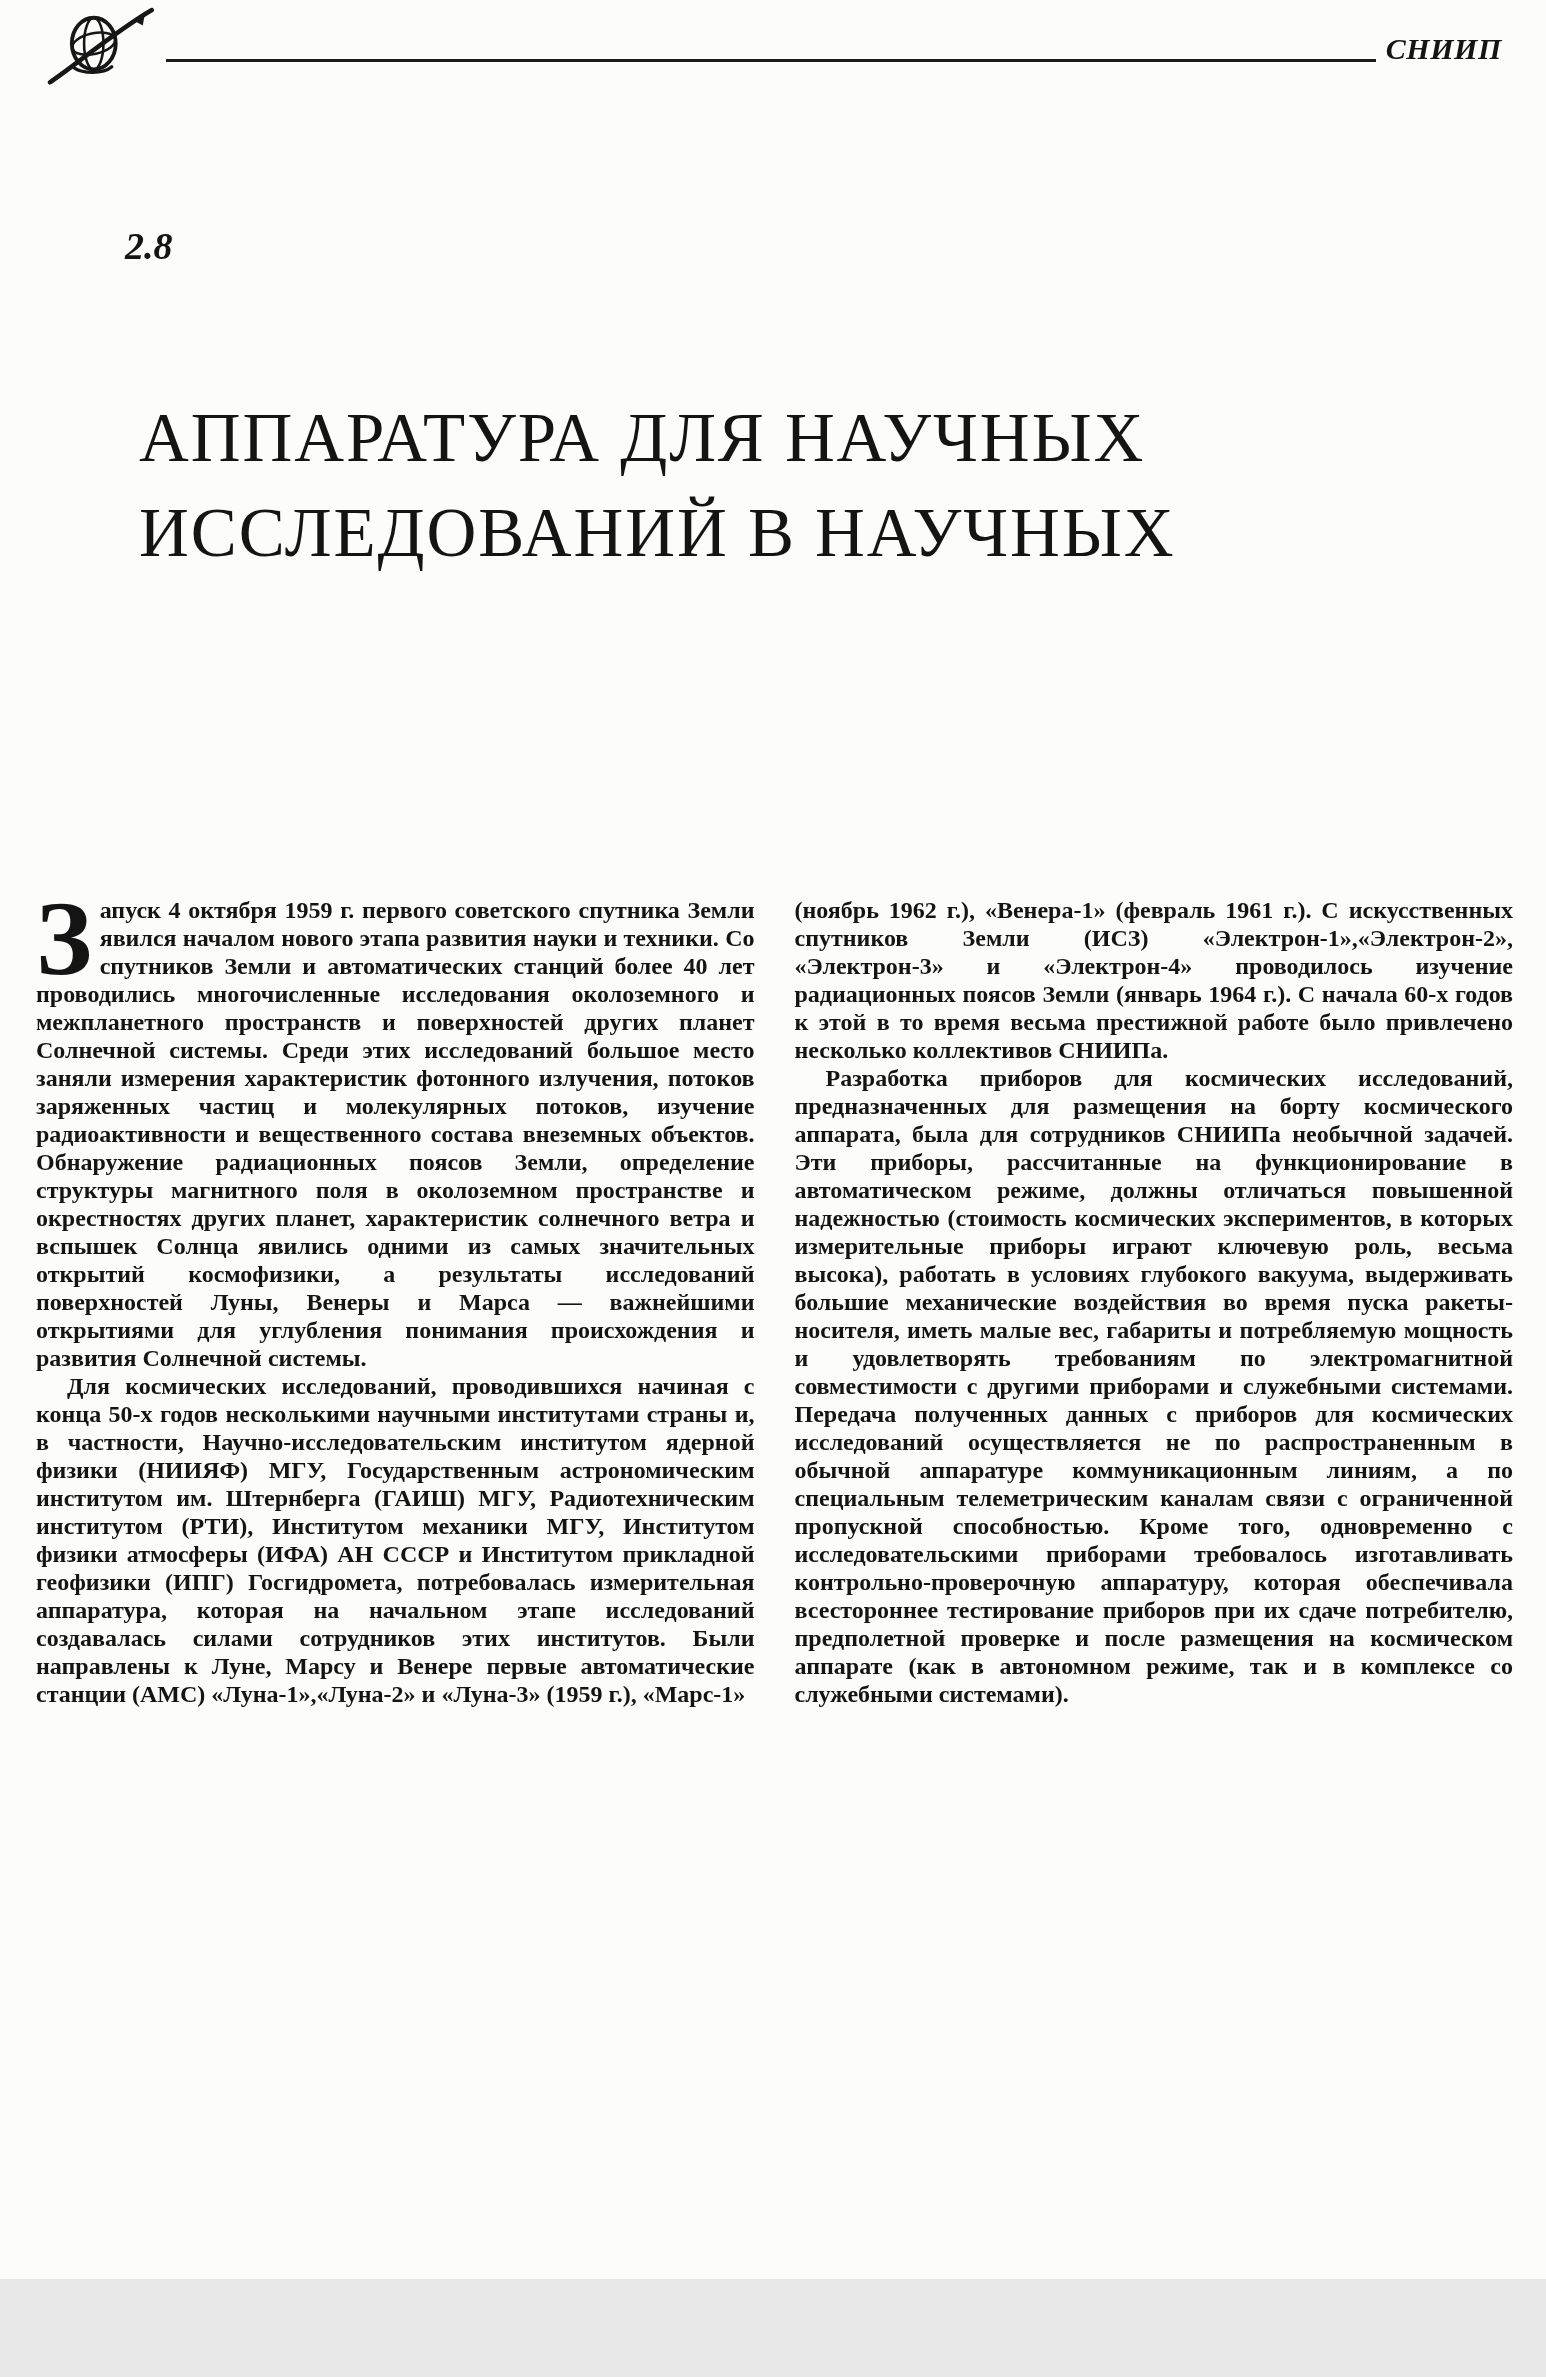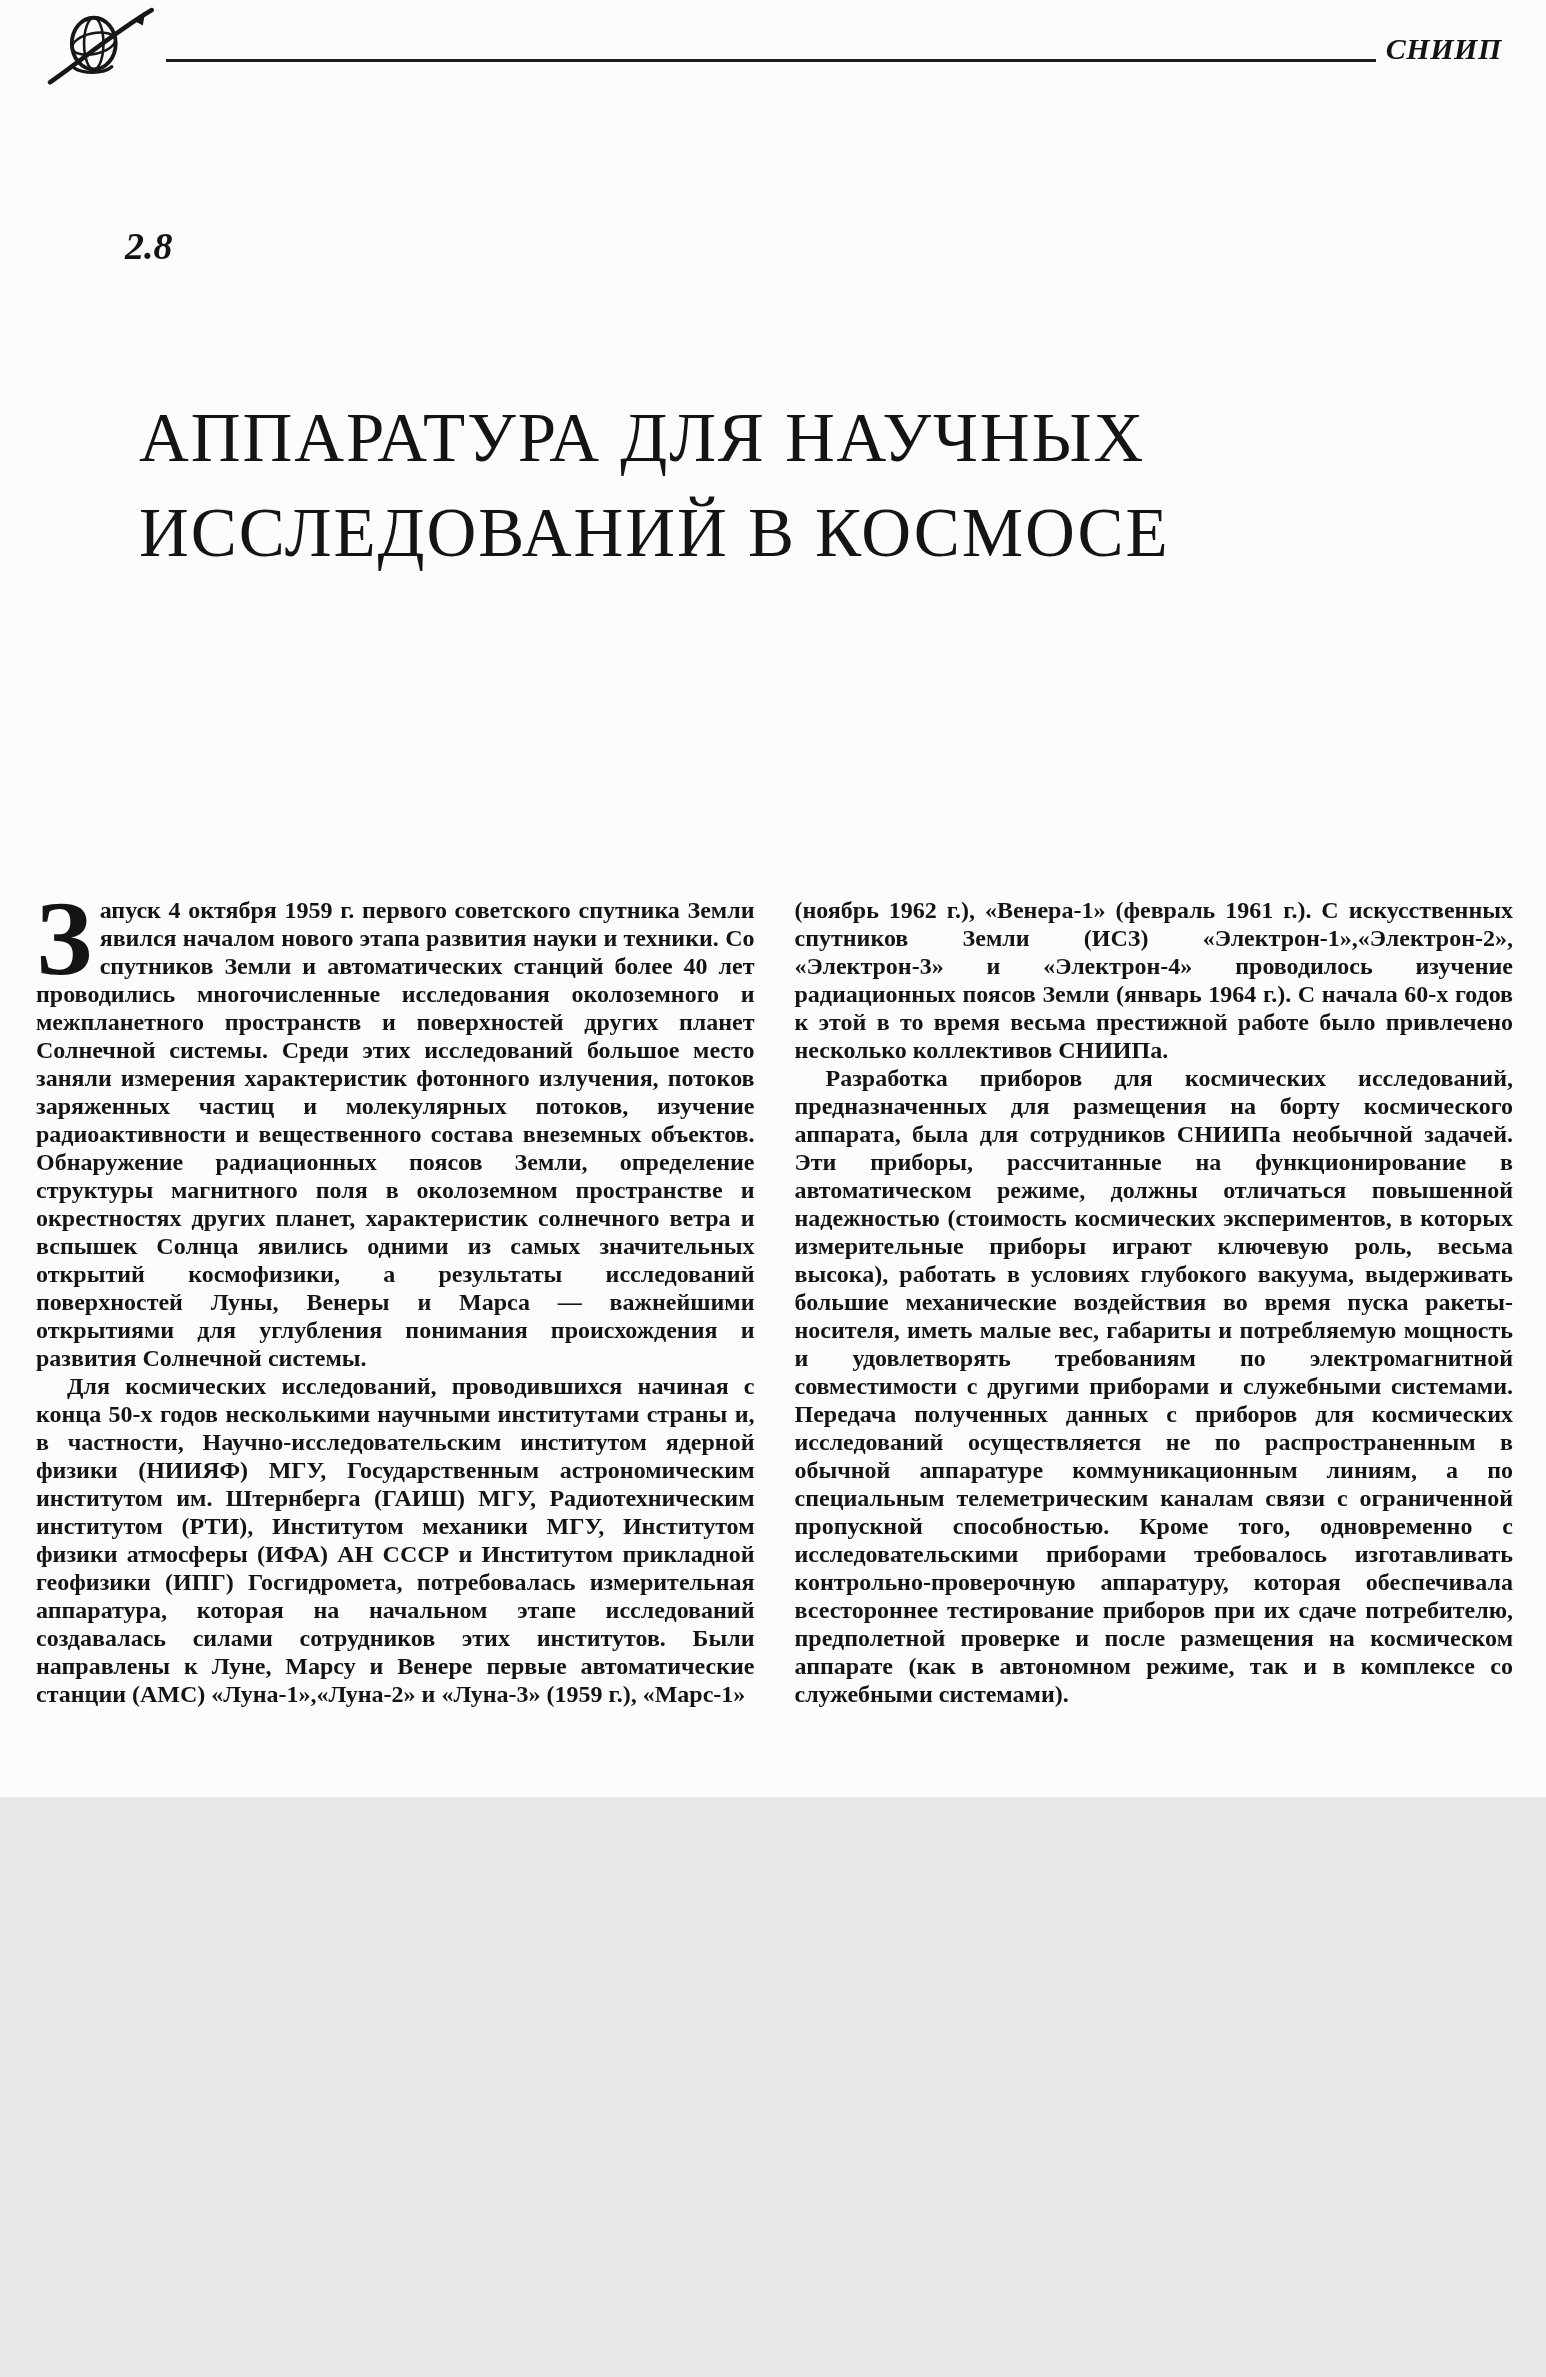--- a/index.html
+++ b/index.html
@@ -1,19 +1,19 @@
 <!DOCTYPE html>
 <html lang="ru" style="font-size:10.3px"><head>
 <meta charset="utf-8">
 <style>
   html, body { margin: 0; padding: 0; background: #e8e8e8; }
   .page {
     position: relative;
     width: 1547px;
-    height: 1797px;
+    height: 2279px;
     margin: 0 auto;
     background: #fcfcfa;
     color: #141414;
     font-family: "Liberation Serif", "DejaVu Serif", serif;
     overflow: hidden;
   }
 
   
   .logo {
     position: absolute;
@@ -111,21 +111,21 @@
   </svg>
 
   <div class="header-rule"></div>
 
   <div class="journal-mark">СНИИП</div>
 
   <div class="section-number">2.8</div>
 
   <h1 class="chapter-title" style="margin:4px;">
     <span>АППАРАТУРА ДЛЯ НАУЧНЫХ</span><br>
-    <span>ИССЛЕДОВАНИЙ В КОСМОСЕ</span>
+    <span>ИССЛЕДОВАНИЙ В НАУЧНЫХ</span>
   </h1>
 
   <div class="body-text">
 
     <div class="col">
       <p>
         <span class="dropcap">З</span><span>апуск 4 октября 1959 г. первого советского спутника Земли явился началом нового этапа развития науки и техники. Со спутников Земли и автоматических станций более 40 лет проводились многочисленные исследования околоземного и межпланетного пространств и поверхностей других планет Солнечной системы. Среди этих исследований большое место заняли измерения характеристик фотонного излучения, потоков заряженных частиц и молекулярных потоков, изучение радиоактивности и вещественного состава внеземных объектов. Обнаружение радиационных поясов Земли, определение структуры магнитного поля в околоземном пространстве и окрестностях других планет, характеристик солнечного ветра и вспышек Солнца явились одними из самых значительных открытий космофизики, а результаты исследований поверхностей Луны, Венеры и Марса — важнейшими открытиями для углубления понимания происхождения и развития Солнечной системы.</span>
       </p>
       <p class="indent">
         <span>Для космических исследований, проводившихся начиная с конца 50-х годов несколькими научными институтами страны и, в частности, Научно-исследовательским институтом ядерной физики (НИИЯФ) МГУ, Государственным астрономическим институтом им. Штернберга (ГАИШ) МГУ, Радиотехническим институтом (РТИ), Институтом механики МГУ, Институтом физики атмосферы (ИФА) АН СССР и Институтом прикладной геофизики (ИПГ) Госгидромета, потребовалась измерительная аппаратура, которая на начальном этапе исследований создавалась силами сотрудников этих институтов. Были направлены к Луне, Марсу и Венере первые автоматические станции (АМС) «Луна-1»,«Луна-2» и «Луна-3» (1959 г.), «Марс-1»</span>

